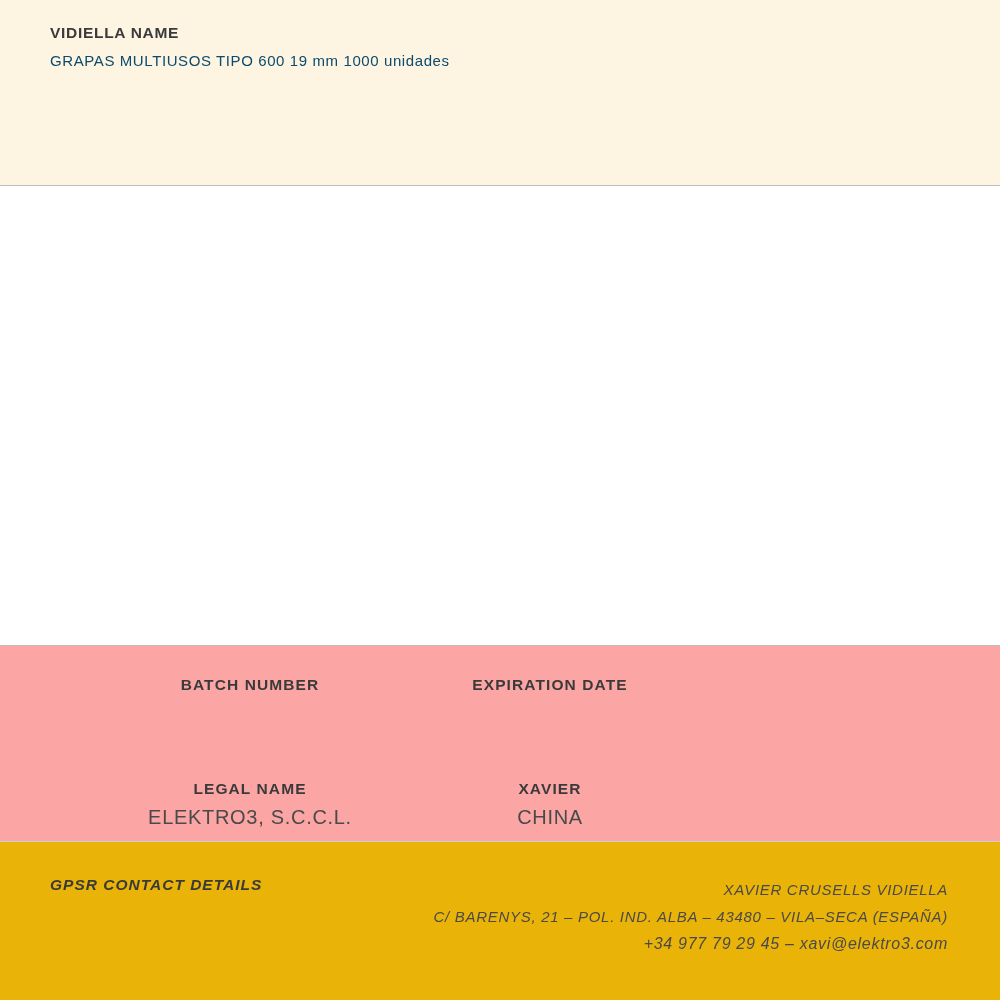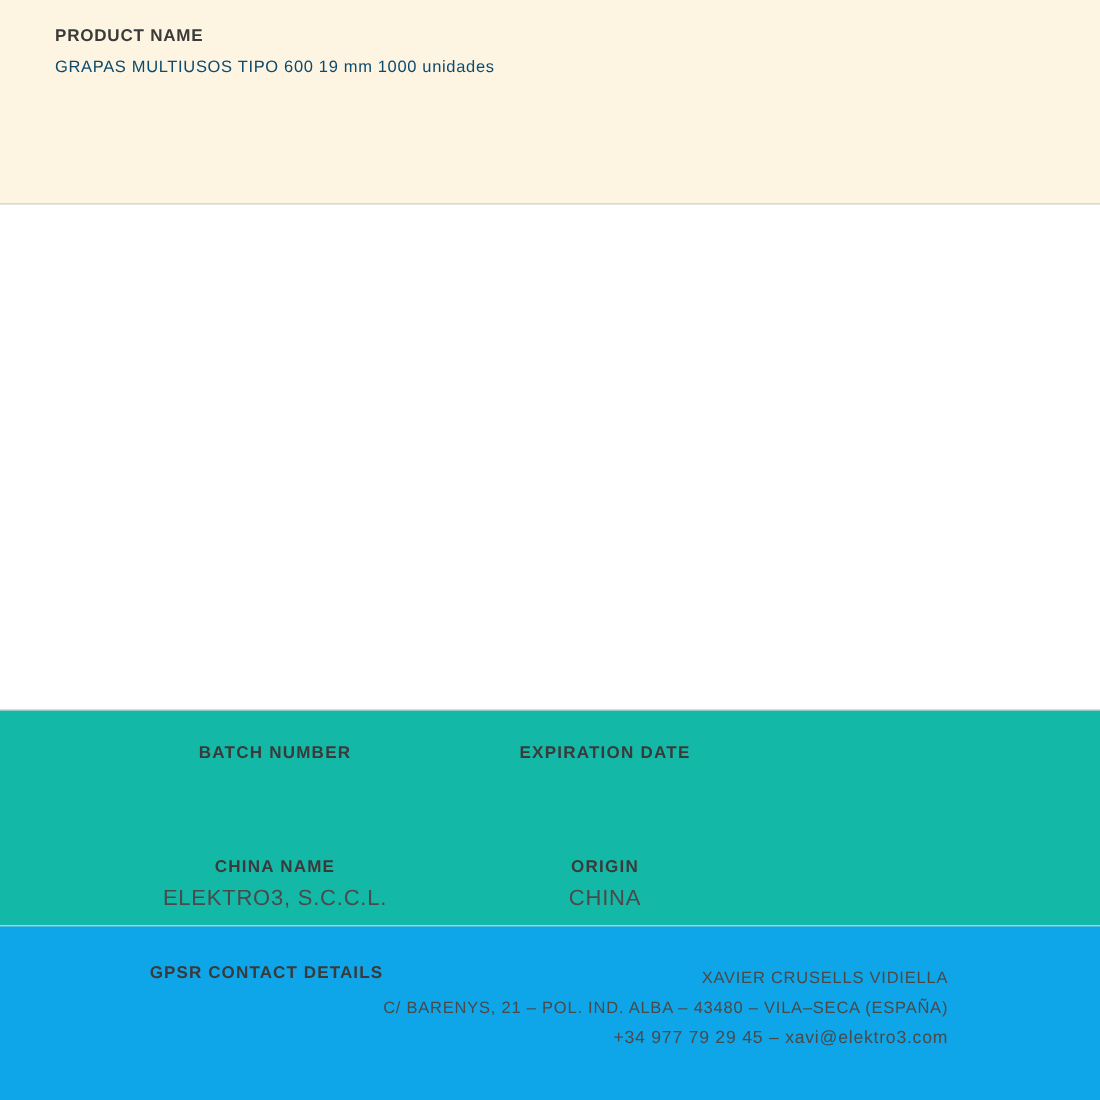--- a/index.html
+++ b/index.html
@@ -52,21 +52,21 @@
 
   
   .body-blank {
     background: #ffffff;
     height: 459px;
     border-bottom: 1px solid #bdbdbd;
   }
 
   
   .info-block {
-    background: #14b8a6;
+    background: #fca5a5;
     height: 196px;
     box-sizing: border-box;
     border-bottom: 1px solid #cfcfcf;
     position: relative;
   }
   .info-row {
     display: flex;
     width: 100%;
   }
   .info-cell {
@@ -95,27 +95,28 @@
     letter-spacing: 0.7px;
     color: #4a4a4a;
     margin: 8px 0 0 0;
   }
   .info-value.empty {
     min-height: 18px;
   }
 
   
   .footer-block {
-    background: #0ea5e9;
+    background: #eab308;
     height: 158px;
     box-sizing: border-box;
     padding: 34px 52px 0 50px;
     display: flex;
-    justify-content: center;
+    justify-content: space-between;
     align-items: flex-start;
+    font-style: italic;
   }
   .footer-title {
     font-size: 15.5px;
     font-weight: bold;
     letter-spacing: 1.0px;
     color: #3a3a3a;
     margin: 0;
     white-space: nowrap;
   }
   .footer-lines {
@@ -132,21 +133,21 @@
     font-size: 16px;
   }
 </style>
 </head>
 <body>
 
 <div class="page">
 
   <div class="header-block">
     <div class="field-group">
-      <p class="field-label">PRODUCT NAME</p>
+      <p class="field-label">VIDIELLA NAME</p>
       <p class="field-value">GRAPAS MULTIUSOS TIPO 600 19 mm 1000 unidades</p>
     </div>
   </div>
 
   <div class="body-blank"></div>
 
   <div class="info-block">
     <div class="info-row row-one">
       <div class="info-cell wide-left"></div>
       <div class="info-cell">
@@ -154,25 +155,25 @@
         <p class="info-value empty"></p>
       </div>
       <div class="info-cell">
         <p class="info-label">EXPIRATION DATE</p>
         <p class="info-value empty"></p>
       </div>
     </div>
     <div class="info-row row-two">
       <div class="info-cell wide-left"></div>
       <div class="info-cell">
-        <p class="info-label">CHINA NAME</p>
+        <p class="info-label">LEGAL NAME</p>
         <p class="info-value">ELEKTRO3, S.C.C.L.</p>
       </div>
       <div class="info-cell">
-        <p class="info-label">ORIGIN</p>
+        <p class="info-label">XAVIER</p>
         <p class="info-value">CHINA</p>
       </div>
     </div>
   </div>
 
   <div class="footer-block">
     <p class="footer-title">GPSR CONTACT DETAILS</p>
     <div class="footer-lines">
       <p class="footer-line">XAVIER CRUSELLS VIDIELLA</p>
       <p class="footer-line">C/ BARENYS, 21 – POL. IND. ALBA – 43480 – VILA–SECA (ESPAÑA)</p>

